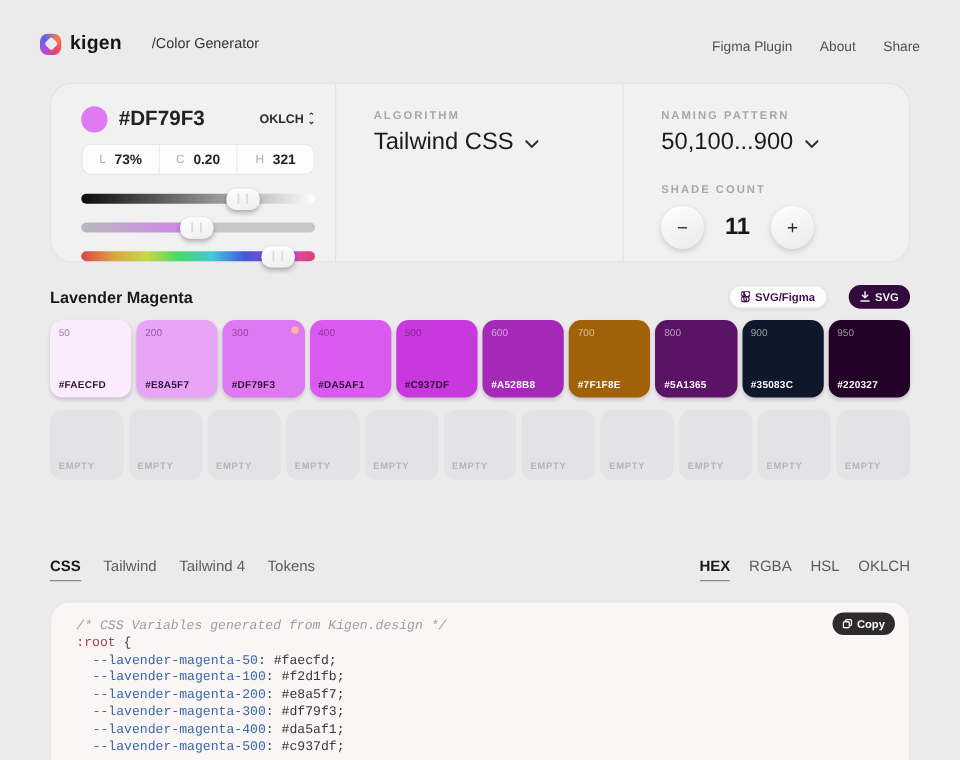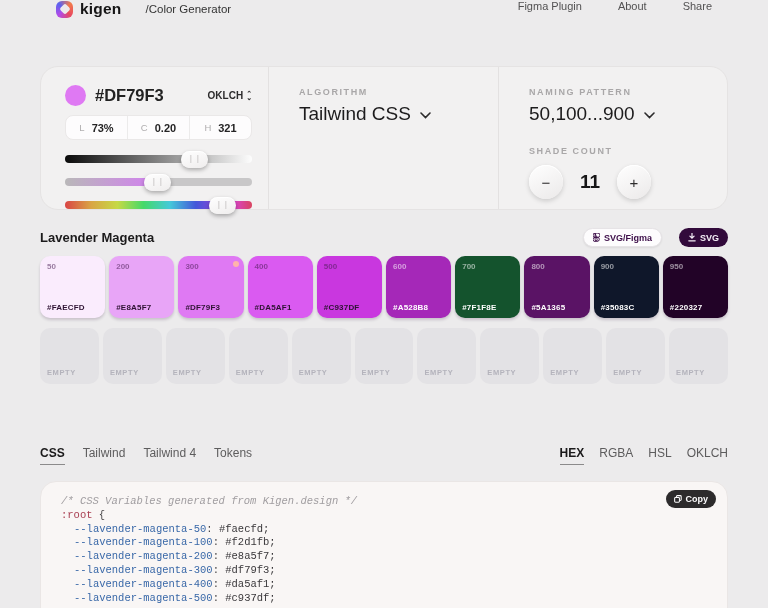--- a/index.html
+++ b/index.html
@@ -6,29 +6,29 @@
   html,body { width:768px; height:608px; }
   body {
     font-family:"Liberation Sans", sans-serif;
     background:#ecebec;
     overflow:hidden;
     color:#1d1c1d;
   }
   .page { width:768px; height:608px; overflow:hidden; position:relative; }
 
   
-  .header { height:44px; padding:0 56px; display:flex; align-items:flex-start; }
+  .header { height:44px; padding:0 32px; display:flex; align-items:flex-end; }
   .logo { display:flex; align-items:center; gap:7px; cursor:pointer; }
   .logo-icon { width:17px; height:17px; border-radius:6px; position:relative;
     background:conic-gradient(from 45deg,#f27a4b,#e8495f,#b14be8,#5a63ee,#f27a4b); }
   .logo-icon::after { content:""; position:absolute; left:4.5px; top:4.5px; width:8px; height:8px;
     background:#ecebec; transform:rotate(45deg); border-radius:2px; }
   .brand { font-size:15.5px; font-weight:bold; letter-spacing:.2px; color:#161516; }
   .subtitle { font-size:11.5px; color:#333; margin-left:17px; }
-  .top-nav { margin-left:auto; display:flex; gap:36px; }
+  .top-nav { margin-left:auto; display:flex; gap:22px; }
   .nav-link { font-size:11px; color:#525152; cursor:pointer; }
 
   
   .card {
     margin:22px 40px 0; width:688px; height:144px;
     background:#f2f1f1; border:1px solid #e5e3e3; border-radius:18px;
     display:grid; grid-template-columns:227px 230px 229px;
   }
   .col { padding:20px 28px 0 30px; }
   .col + .col { border-left:1px solid #e3e1e1; }
@@ -82,21 +82,21 @@
   .palette-actions { margin-left:auto; display:flex; gap:17px; }
   .pill { height:19px; border-radius:10px; display:flex; align-items:center; gap:4px;
     padding:0 9px; font-size:9px; font-weight:bold; cursor:pointer; }
   .pill-light { background:#fdfcfd; color:#3d0e49; border:1px solid #e6e3e6; box-shadow:0 1px 2px rgba(0,0,0,.08); }
   .pill-dark { background:#320a3b; color:#f4eef6; }
 
   .swatch-row, .empty-row { padding:0 40px; display:flex; gap:4px; }
   .swatch-row { margin-top:9px; }
   .swatch { flex:1; height:62px; border-radius:10px; position:relative;
     box-shadow:0 2px 3px rgba(40,10,50,.18); cursor:pointer; }
-  .swatch .shade { position:absolute; top:6px; left:7px; font-size:8px; font-weight:bold; }
+  .swatch .shade { position:absolute; top:6px; left:7px; font-size:8px; font-weight:normal; }
   .swatch .hexv { position:absolute; bottom:6px; left:7px; font-size:8px; font-weight:bold; letter-spacing:.2px; }
   .txt-dark .shade { color:rgba(70,25,80,.55); }
   .txt-dark .hexv { color:#2e1333; }
   .txt-light .shade { color:rgba(255,255,255,.55); }
   .txt-light .hexv { color:#ffffff; }
   .dot { position:absolute; top:5px; right:5px; width:6px; height:6px; border-radius:50%; background:#ffb3ab; }
 
   .empty-row { margin-top:10px; }
   .empty-cell { flex:1; height:56px; border-radius:10px; background:#e3e2e5; position:relative; cursor:pointer; }
   .empty-label { position:absolute; bottom:7px; left:7px; font-size:7.5px; font-weight:bold;
@@ -246,21 +246,21 @@
         <span class="hexv">#DA5AF1</span>
       </div>
       <div class="swatch txt-dark" style="background: rgb(201, 55, 223);">
         <span class="shade">500</span>
         <span class="hexv">#C937DF</span>
       </div>
       <div class="swatch txt-light" style="background: rgb(165, 40, 184);">
         <span class="shade">600</span>
         <span class="hexv">#A528B8</span>
       </div>
-      <div class="swatch txt-light" style="background: #14532d;">
+      <div class="swatch txt-light" style="background: #a16207;">
         <span class="shade">700</span>
         <span class="hexv">#7F1F8E</span>
       </div>
       <div class="swatch txt-light" style="background: rgb(90, 19, 101);">
         <span class="shade">800</span>
         <span class="hexv">#5A1365</span>
       </div>
       <div class="swatch txt-light" style="background: #0f172a;">
         <span class="shade">900</span>
         <span class="hexv">#35083C</span>

